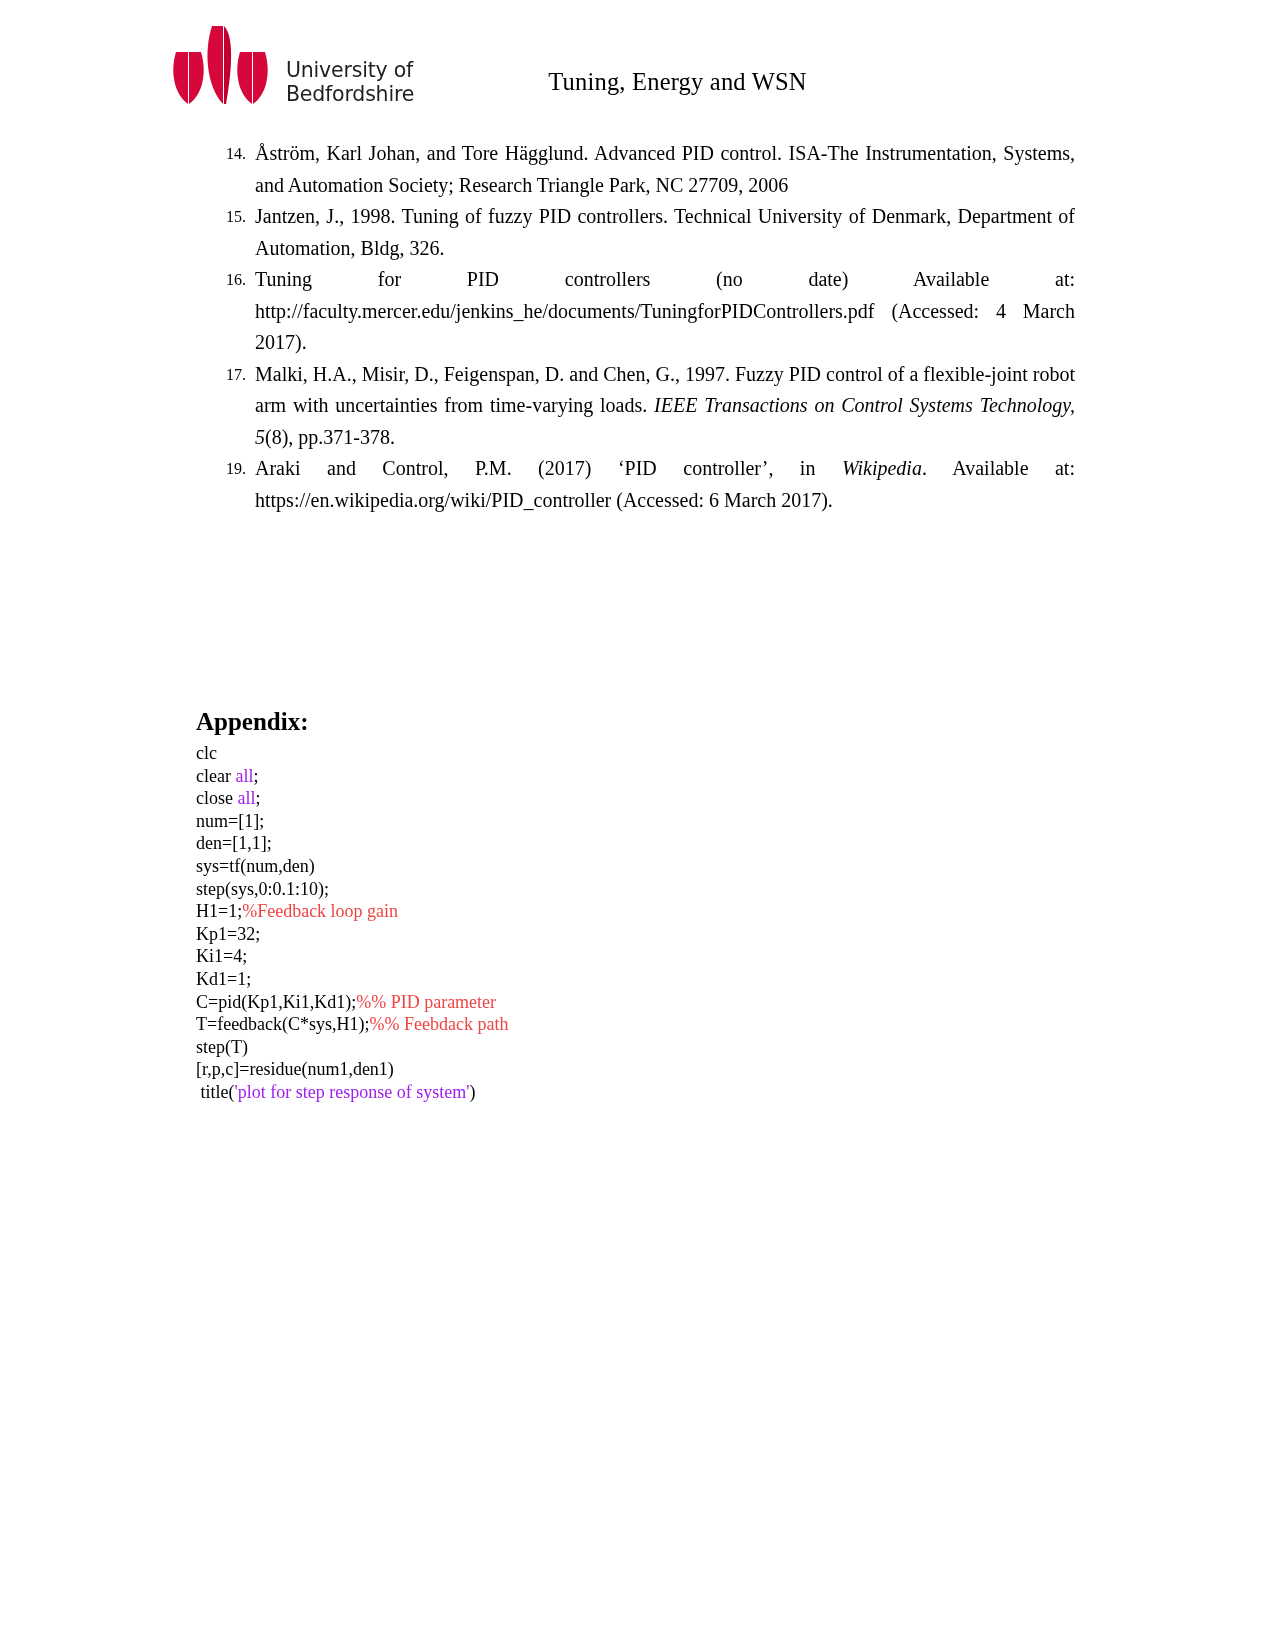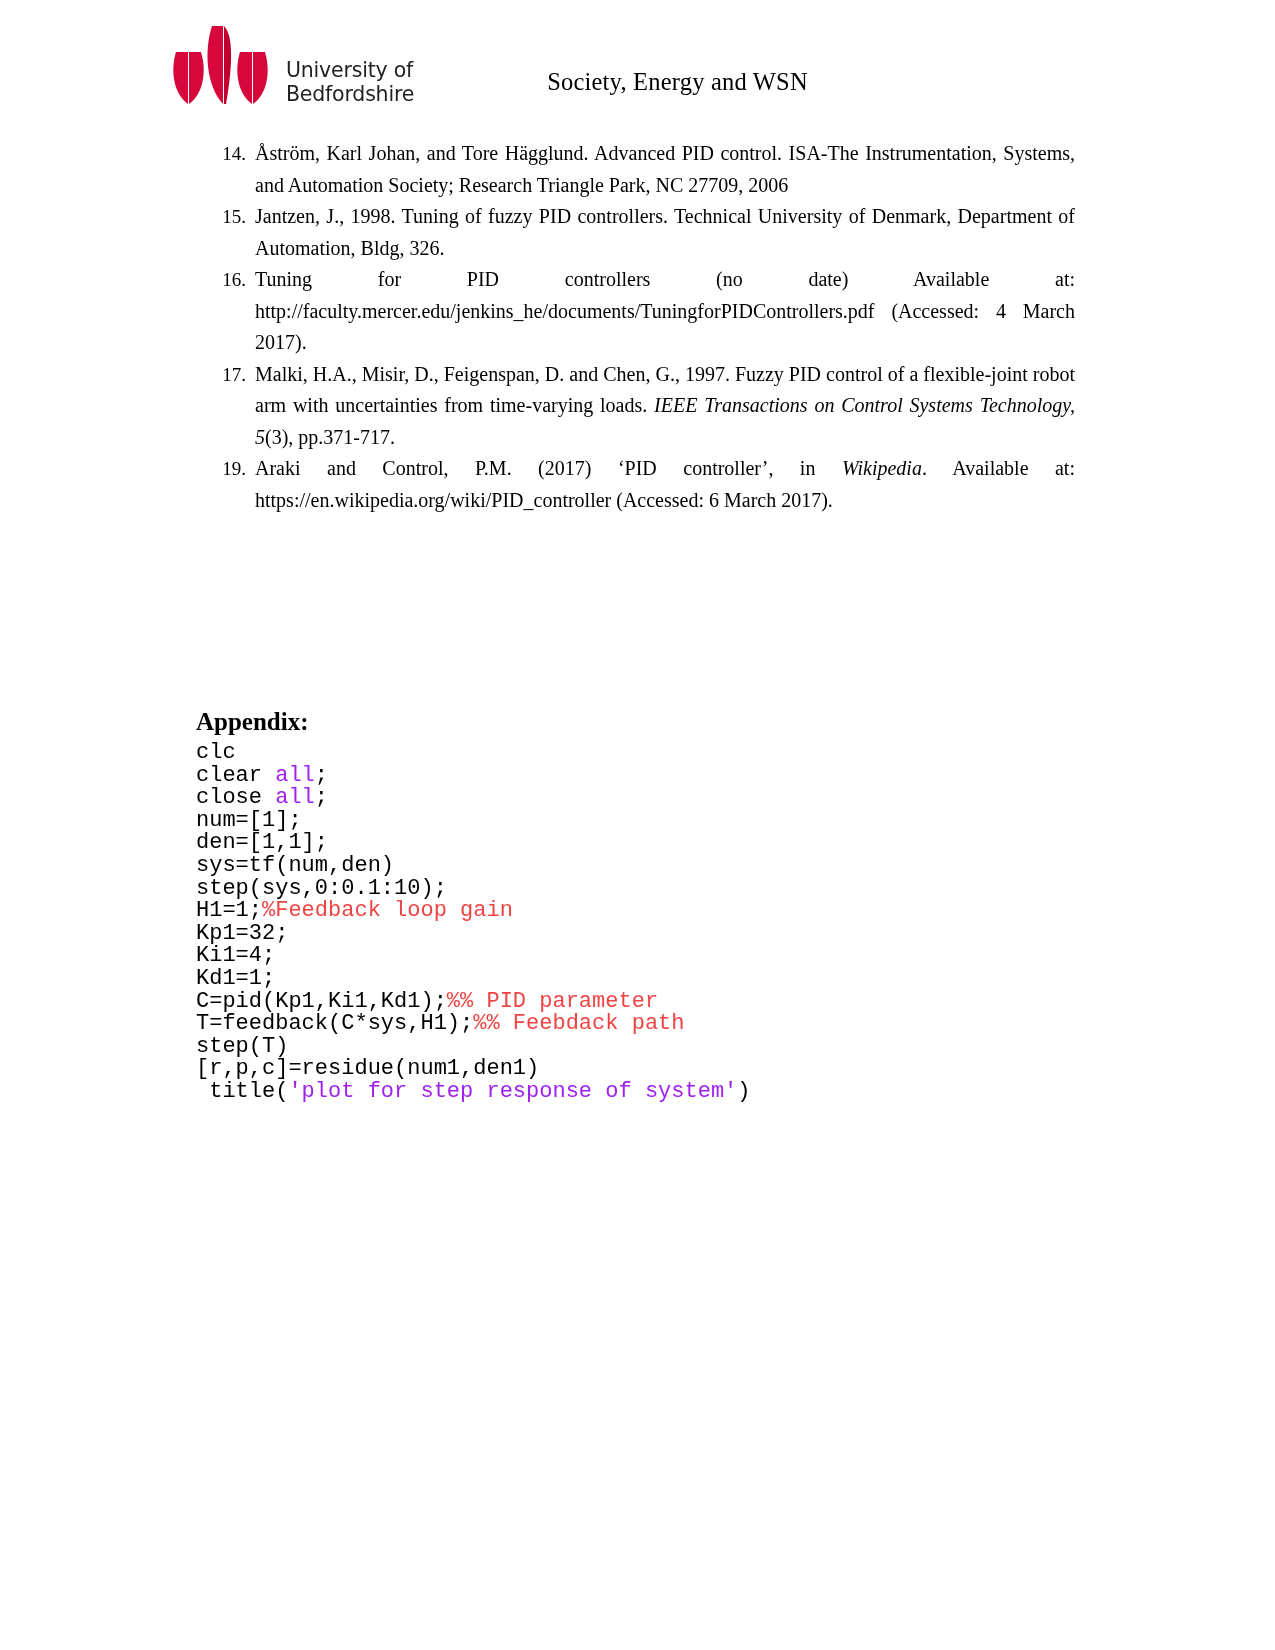--- a/index.html
+++ b/index.html
@@ -82,21 +82,21 @@
   .ref-item {
     display: flex;
     align-items: flex-start;
     margin-bottom: 0px;
   }
   .ref-num {
     flex: 0 0 auto;
     width: 46px;
     text-align: right;
     padding-right: 9px;
-    font-size: 19px;
+    font-size: 16px;
     line-height: 31.5px;
     font-family: "Liberation Serif", serif;
   }
   .ref-text {
     flex: 1 1 auto;
     font-size: 20px;
     line-height: 31.5px;
     text-align: justify;
     text-justify: inter-word;
     font-family: "Liberation Serif", serif;
@@ -112,22 +112,22 @@
     width: 900px;
   }
   .appendix-title {
     font-family: "Liberation Serif", serif;
     font-weight: bold;
     font-size: 25px;
     line-height: 30px;
     margin-bottom: 5px;
   }
   .code-block {
-    font-family: Liberation Mono, monospace;
-    font-size: 22px;
+    font-family: Liberation Serif, serif;
+    font-size: 18px;
     line-height: 22.6px;
     white-space: pre;
     color: #000000;
     letter-spacing: 0px;
   }
   .code-line { white-space: pre; }
   .tok-kw { color: #a020f0; }
   .tok-cmt { color: #ef4444; }
   .tok-str { color: #a020f0; }
 </style>
@@ -152,40 +152,40 @@
           <path d="M97 28 C103 48 99 70 85 80 L85 28 Z" fill="#d6083b"></path>
         </svg>
       </div>
       <div class="logo-wordmark">
         <div>University of</div>
         <div>Bedfordshire</div>
       </div>
     </div>
 
     <div class="header-title">
-      <span class="header-title-shift">Society, Energy and WSN</span>
+      <span class="header-title-shift">Tuning, Energy and WSN</span>
     </div>
   </div>
 
   <ol class="refs" id="ref-list" style="list-style:none;margin:0;padding:0;">
       <li class="ref-item">
         <span class="ref-num">14.</span>
         <span class="ref-text">Åström, Karl Johan, and Tore Hägglund. Advanced PID control. ISA-The Instrumentation, Systems, and Automation Society; Research Triangle Park, NC 27709, 2006</span>
       </li>
       <li class="ref-item">
         <span class="ref-num">15.</span>
         <span class="ref-text">Jantzen, J., 1998. Tuning of fuzzy PID controllers. Technical University of Denmark, Department of Automation, Bldg, 326.</span>
       </li>
       <li class="ref-item">
         <span class="ref-num">16.</span>
         <span class="ref-text">Tuning for PID controllers (no date) Available at: http://faculty.mercer.edu/jenkins_he/documents/TuningforPIDControllers.pdf (Accessed: 4 March 2017).</span>
       </li>
       <li class="ref-item">
         <span class="ref-num">17.</span>
-        <span class="ref-text"><span>Malki, H.A., Misir, D., Feigenspan, D. and Chen, G., 1997. Fuzzy PID control of a flexible-joint robot arm with uncertainties from time-varying loads. </span><i>IEEE Transactions on Control Systems Technology, 5</i><span>(3), pp.371-717.</span></span>
+        <span class="ref-text"><span>Malki, H.A., Misir, D., Feigenspan, D. and Chen, G., 1997. Fuzzy PID control of a flexible-joint robot arm with uncertainties from time-varying loads. </span><i>IEEE Transactions on Control Systems Technology, 5</i><span>(8), pp.371-378.</span></span>
       </li>
       <li class="ref-item">
         <span class="ref-num">19.</span>
         <span class="ref-text"><span>Araki and Control, P.M. (2017) ‘PID controller’, in </span><i>Wikipedia</i><span>. Available at: https://en.wikipedia.org/wiki/PID_controller (Accessed: 6 March 2017).</span></span>
       </li>
     </ol>
 
   <div class="appendix">
     <div class="appendix-title">Appendix:</div>
     <div class="code-block" id="code-block"><div class="code-line"><span>clc</span></div><div class="code-line"><span>clear </span><span class="tok-kw">all</span><span>;</span></div><div class="code-line"><span>close </span><span class="tok-kw">all</span><span>;</span></div><div class="code-line"><span>num=[1];</span></div><div class="code-line"><span>den=[1,1];</span></div><div class="code-line"><span>sys=tf(num,den)</span></div><div class="code-line"><span>step(sys,0:0.1:10);</span></div><div class="code-line"><span>H1=1;</span><span class="tok-cmt">%Feedback loop gain</span></div><div class="code-line"><span>Kp1=32;</span></div><div class="code-line"><span>Ki1=4;</span></div><div class="code-line"><span>Kd1=1;</span></div><div class="code-line"><span>C=pid(Kp1,Ki1,Kd1);</span><span class="tok-cmt">%% PID parameter</span></div><div class="code-line"><span>T=feedback(C*sys,H1);</span><span class="tok-cmt">%% Feebdack path</span></div><div class="code-line"><span>step(T)</span></div><div class="code-line"><span>[r,p,c]=residue(num1,den1)</span></div><div class="code-line"><span> title(</span><span class="tok-str">'plot for step response of system'</span><span>)</span></div></div>

